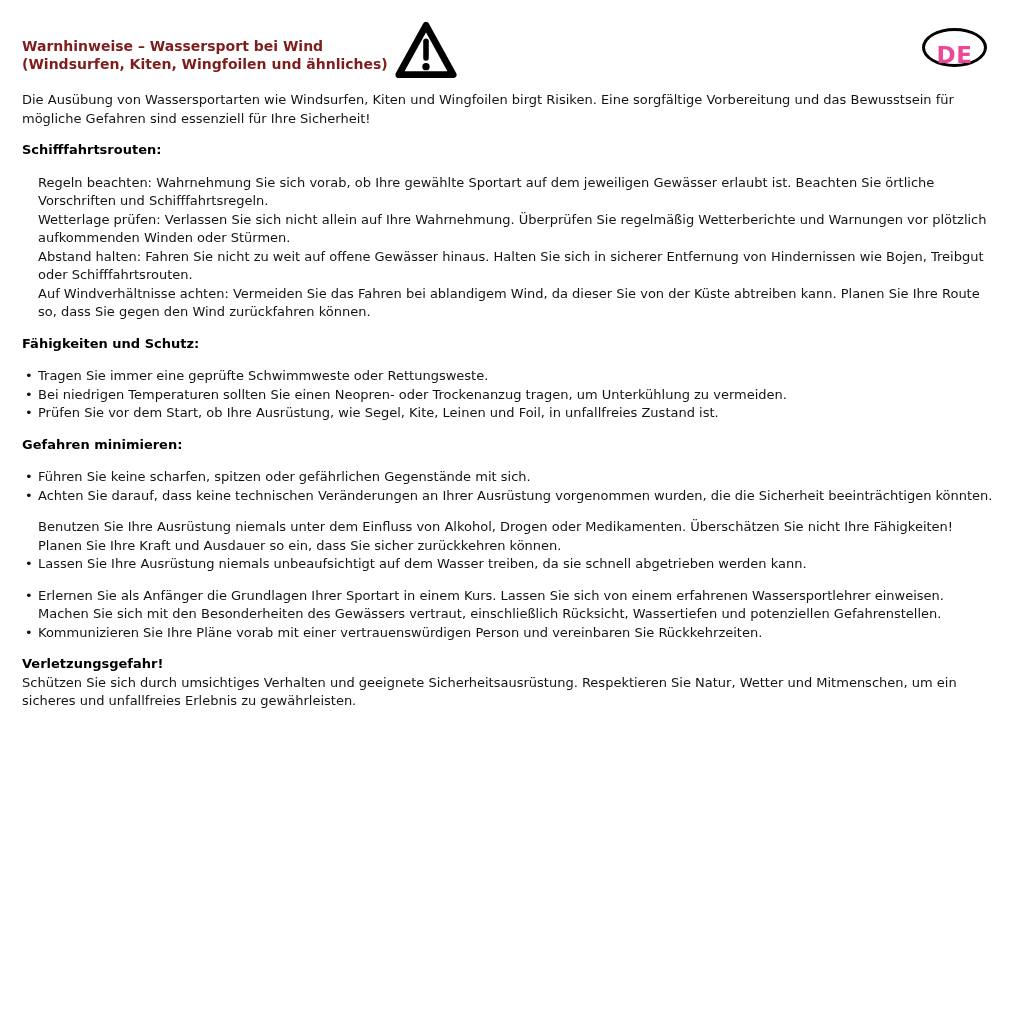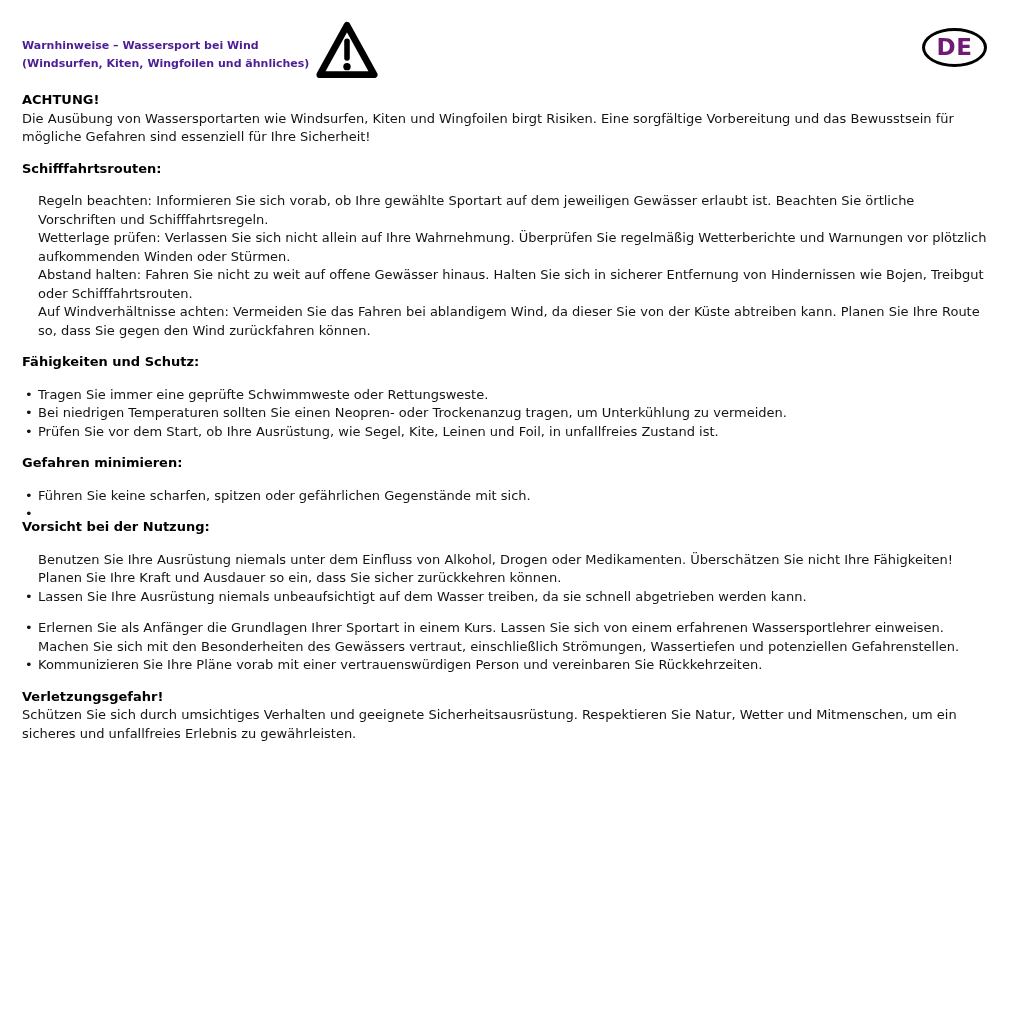--- a/index.html
+++ b/index.html
@@ -18,46 +18,46 @@
 
   
   .doc-header {
     display: flex;
     align-items: flex-start;
   }
   .title-block {
     flex: none;
     margin-top: 16px;
     font-weight: bold;
-    font-size: 11px;
+    font-size: 14px;
     line-height: 18px;
-    color: #4c1d95;
+    color: #7f1d1d;
     white-space: nowrap;
   }
   .warning-triangle {
     flex: none;
     margin-left: 7px;
     margin-top: 0;
   }
   .lang-badge {
     flex: none;
     margin-left: auto;
     margin-right: 7px;
     margin-top: 7px;
     width: 59px;
     height: 33px;
     border: 3.5px solid #000;
     border-radius: 50%;
     display: flex;
-    align-items: center;
+    align-items: flex-end;
     justify-content: center;
     font-weight: bold;
     font-size: 23px;
     letter-spacing: 0.5px;
-    color: #701a75;
+    color: #ec4899;
   }
 
   
   .sec { margin-top: 13px; }
   .sec.first { margin-top: 12px; }
   h2 {
     font-size: 13px;
     line-height: 18.5px;
     font-weight: bold;
     color: #000;
@@ -88,63 +88,61 @@
     <polygon points="50,7 94,87 6,87" fill="#ffffff" stroke="#000000" stroke-width="11" stroke-linejoin="round"></polygon>
     <line x1="50" y1="33" x2="50" y2="60" stroke="#000000" stroke-width="9" stroke-linecap="round"></line>
     <circle cx="50" cy="74" r="6" fill="#000000"></circle>
   </svg>
   <div class="lang-badge">
     <span>DE</span>
   </div>
 </header>
 
 <section class="sec first tight">
-  <h2>ACHTUNG!</h2>
   <p>Die Ausübung von Wassersportarten wie Windsurfen, Kiten und Wingfoilen birgt Risiken. Eine sorgfältige Vorbereitung und das Bewusstsein für mögliche Gefahren sind essenziell für Ihre Sicherheit!</p>
 </section>
 
 <section class="sec spaced">
   <h2>Schifffahrtsrouten:</h2>
   <div class="items">
-    <p class="item">Regeln beachten: Informieren Sie sich vorab, ob Ihre gewählte Sportart auf dem jeweiligen Gewässer erlaubt ist. Beachten Sie örtliche Vorschriften und Schifffahrtsregeln.</p>
+    <p class="item">Regeln beachten: Wahrnehmung Sie sich vorab, ob Ihre gewählte Sportart auf dem jeweiligen Gewässer erlaubt ist. Beachten Sie örtliche Vorschriften und Schifffahrtsregeln.</p>
     <p class="item">Wetterlage prüfen: Verlassen Sie sich nicht allein auf Ihre Wahrnehmung. Überprüfen Sie regelmäßig Wetterberichte und Warnungen vor plötzlich aufkommenden Winden oder Stürmen.</p>
     <p class="item">Abstand halten: Fahren Sie nicht zu weit auf offene Gewässer hinaus. Halten Sie sich in sicherer Entfernung von Hindernissen wie Bojen, Treibgut oder Schifffahrtsrouten.</p>
     <p class="item">Auf Windverhältnisse achten: Vermeiden Sie das Fahren bei ablandigem Wind, da dieser Sie von der Küste abtreiben kann. Planen Sie Ihre Route so, dass Sie gegen den Wind zurückfahren können.</p>
   </div>
 </section>
 
 <section class="sec spaced">
   <h2>Fähigkeiten und Schutz:</h2>
   <div class="items">
     <p class="item"><span class="bullet">•</span><span>Tragen Sie immer eine geprüfte Schwimmweste oder Rettungsweste.</span></p>
     <p class="item"><span class="bullet">•</span><span>Bei niedrigen Temperaturen sollten Sie einen Neopren- oder Trockenanzug tragen, um Unterkühlung zu vermeiden.</span></p>
     <p class="item"><span class="bullet">•</span><span>Prüfen Sie vor dem Start, ob Ihre Ausrüstung, wie Segel, Kite, Leinen und Foil, in unfallfreies Zustand ist.</span></p>
   </div>
 </section>
 
 <section class="sec spaced">
   <h2>Gefahren minimieren:</h2>
   <div class="items">
     <p class="item"><span class="bullet">•</span><span>Führen Sie keine scharfen, spitzen oder gefährlichen Gegenstände mit sich.</span></p>
-    <p class="item"><span class="bullet">•</span></p>
+    <p class="item"><span class="bullet">•</span><span>Achten Sie darauf, dass keine technischen Veränderungen an Ihrer Ausrüstung vorgenommen wurden, die die Sicherheit beeinträchtigen könnten.</span></p>
   </div>
 </section>
 
 <section class="sec spaced">
-  <h2>Vorsicht bei der Nutzung:</h2>
   <div class="items">
     <p class="item">Benutzen Sie Ihre Ausrüstung niemals unter dem Einfluss von Alkohol, Drogen oder Medikamenten. Überschätzen Sie nicht Ihre Fähigkeiten! Planen Sie Ihre Kraft und Ausdauer so ein, dass Sie sicher zurückkehren können.</p>
     <p class="item"><span class="bullet">•</span><span>Lassen Sie Ihre Ausrüstung niemals unbeaufsichtigt auf dem Wasser treiben, da sie schnell abgetrieben werden kann.</span></p>
   </div>
 </section>
 
 <section class="sec spaced">
   <div class="items">
     <p class="item"><span class="bullet">•</span><span>Erlernen Sie als Anfänger die Grundlagen Ihrer Sportart in einem Kurs. Lassen Sie sich von einem erfahrenen Wassersportlehrer einweisen.</span></p>
-    <p class="item">Machen Sie sich mit den Besonderheiten des Gewässers vertraut, einschließlich Strömungen, Wassertiefen und potenziellen Gefahrenstellen.</p>
+    <p class="item">Machen Sie sich mit den Besonderheiten des Gewässers vertraut, einschließlich Rücksicht, Wassertiefen und potenziellen Gefahrenstellen.</p>
     <p class="item"><span class="bullet">•</span><span>Kommunizieren Sie Ihre Pläne vorab mit einer vertrauenswürdigen Person und vereinbaren Sie Rückkehrzeiten.</span></p>
   </div>
 </section>
 
 <section class="sec tight">
   <h2>Verletzungsgefahr!</h2>
   <p>Schützen Sie sich durch umsichtiges Verhalten und geeignete Sicherheitsausrüstung. Respektieren Sie Natur, Wetter und Mitmenschen, um ein sicheres und unfallfreies Erlebnis zu gewährleisten.</p>
 </section>
 
 </body></html>

